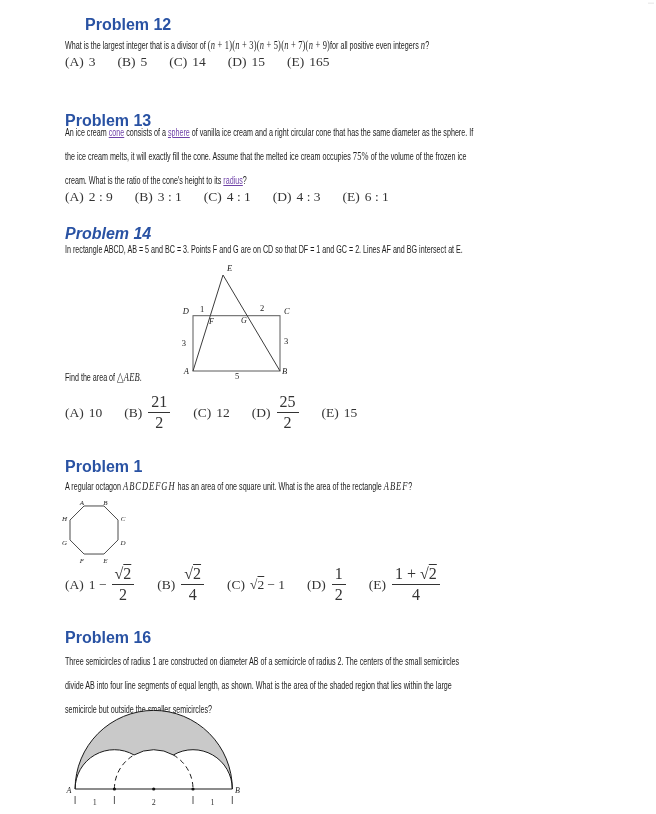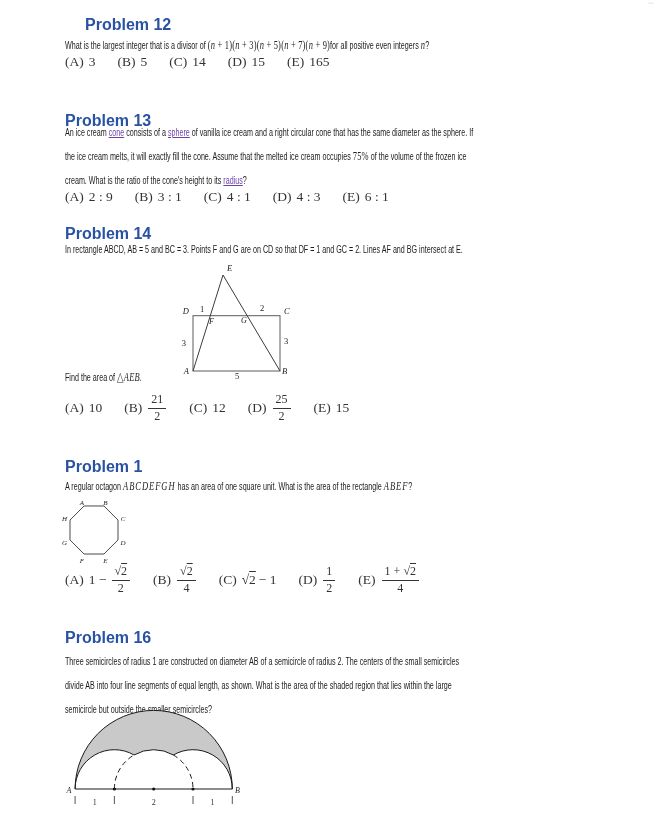--- a/index.html
+++ b/index.html
@@ -14,21 +14,21 @@
          transform-origin:0 0;font-size:11px;color:#1b1b1b;line-height:13px;}
   a.wlink{color:#6f42a8;text-decoration:underline;cursor:pointer;}
   .imath{font-family:"Liberation Serif",serif;font-size:13px;color:#222;letter-spacing:1.5px;}
   .imath.tight{letter-spacing:0.3px;}
   .mvar{font-style:italic;}
   .choices{position:absolute;left:65px;display:flex;align-items:center;gap:22px;
            font-family:"Liberation Serif",serif;font-size:13.5px;color:#333;white-space:nowrap;}
   .choice{display:inline-flex;align-items:center;}
   .clabel{margin-right:5px;}
   .frac{display:inline-flex;flex-direction:column;align-items:center;line-height:1.15;
-        font-size:12px;margin:0 1px;}
+        font-size:16px;margin:0 1px;}
   .frac .num{border-bottom:1px solid #333;padding:0 3px 1px 3px;}
   .frac .den{padding-top:1px;}
   .ov{text-decoration:overline;}
   .sq{margin-right:0px;}
   .pre{margin-right:4px;}
   .post{margin-left:3px;}
   .figsvg{position:absolute;}
   .corner{position:absolute;top:0px;right:2px;font-size:6px;color:#999;line-height:6px;}
   svg text{font-family:"Liberation Serif",serif;}
   .vlabel{font-style:italic;}
@@ -95,21 +95,21 @@
     <span class="choice">
         <span class="clabel">(D)</span>
         <span>4 : 3</span>
       </span>
     <span class="choice">
         <span class="clabel">(E)</span>
         <span>6 : 1</span>
       </span>
   </div>
 
-  <div class="h2" style="top:224px;">Problem 14</div>
+  <div class="h2" style="top:224px;font-style:italic;">Problem 14</div>
   <div class="sline" style="top:243px;">In rectangle ABCD, AB = 5 and BC = 3. Points F and G are on CD so that DF = 1 and GC = 2. Lines AF and BG intersect at E.</div>
 
   <svg class="figsvg" style="left:145px;top:258px;" width="175" height="124" viewBox="0 0 175 124">
     <rect x="48" y="57.7" width="87" height="55.3" fill="none" stroke="#5a5a5a" stroke-width="1"></rect>
     <line x1="48" y1="113" x2="78" y2="17" stroke="#3c3c3c" stroke-width="1"></line>
     <line x1="135" y1="113" x2="78" y2="17" stroke="#3c3c3c" stroke-width="1"></line>
     <text class="vlabel" x="82" y="13" font-size="8.5" fill="#222">E</text>
     <text class="vlabel" x="44" y="56" font-size="8.5" fill="#222" text-anchor="end">D</text>
     <text class="vlabel" x="139" y="56" font-size="8.5" fill="#222">C</text>
     <text class="vlabel" x="44" y="116" font-size="8.5" fill="#222" text-anchor="end">A</text>

